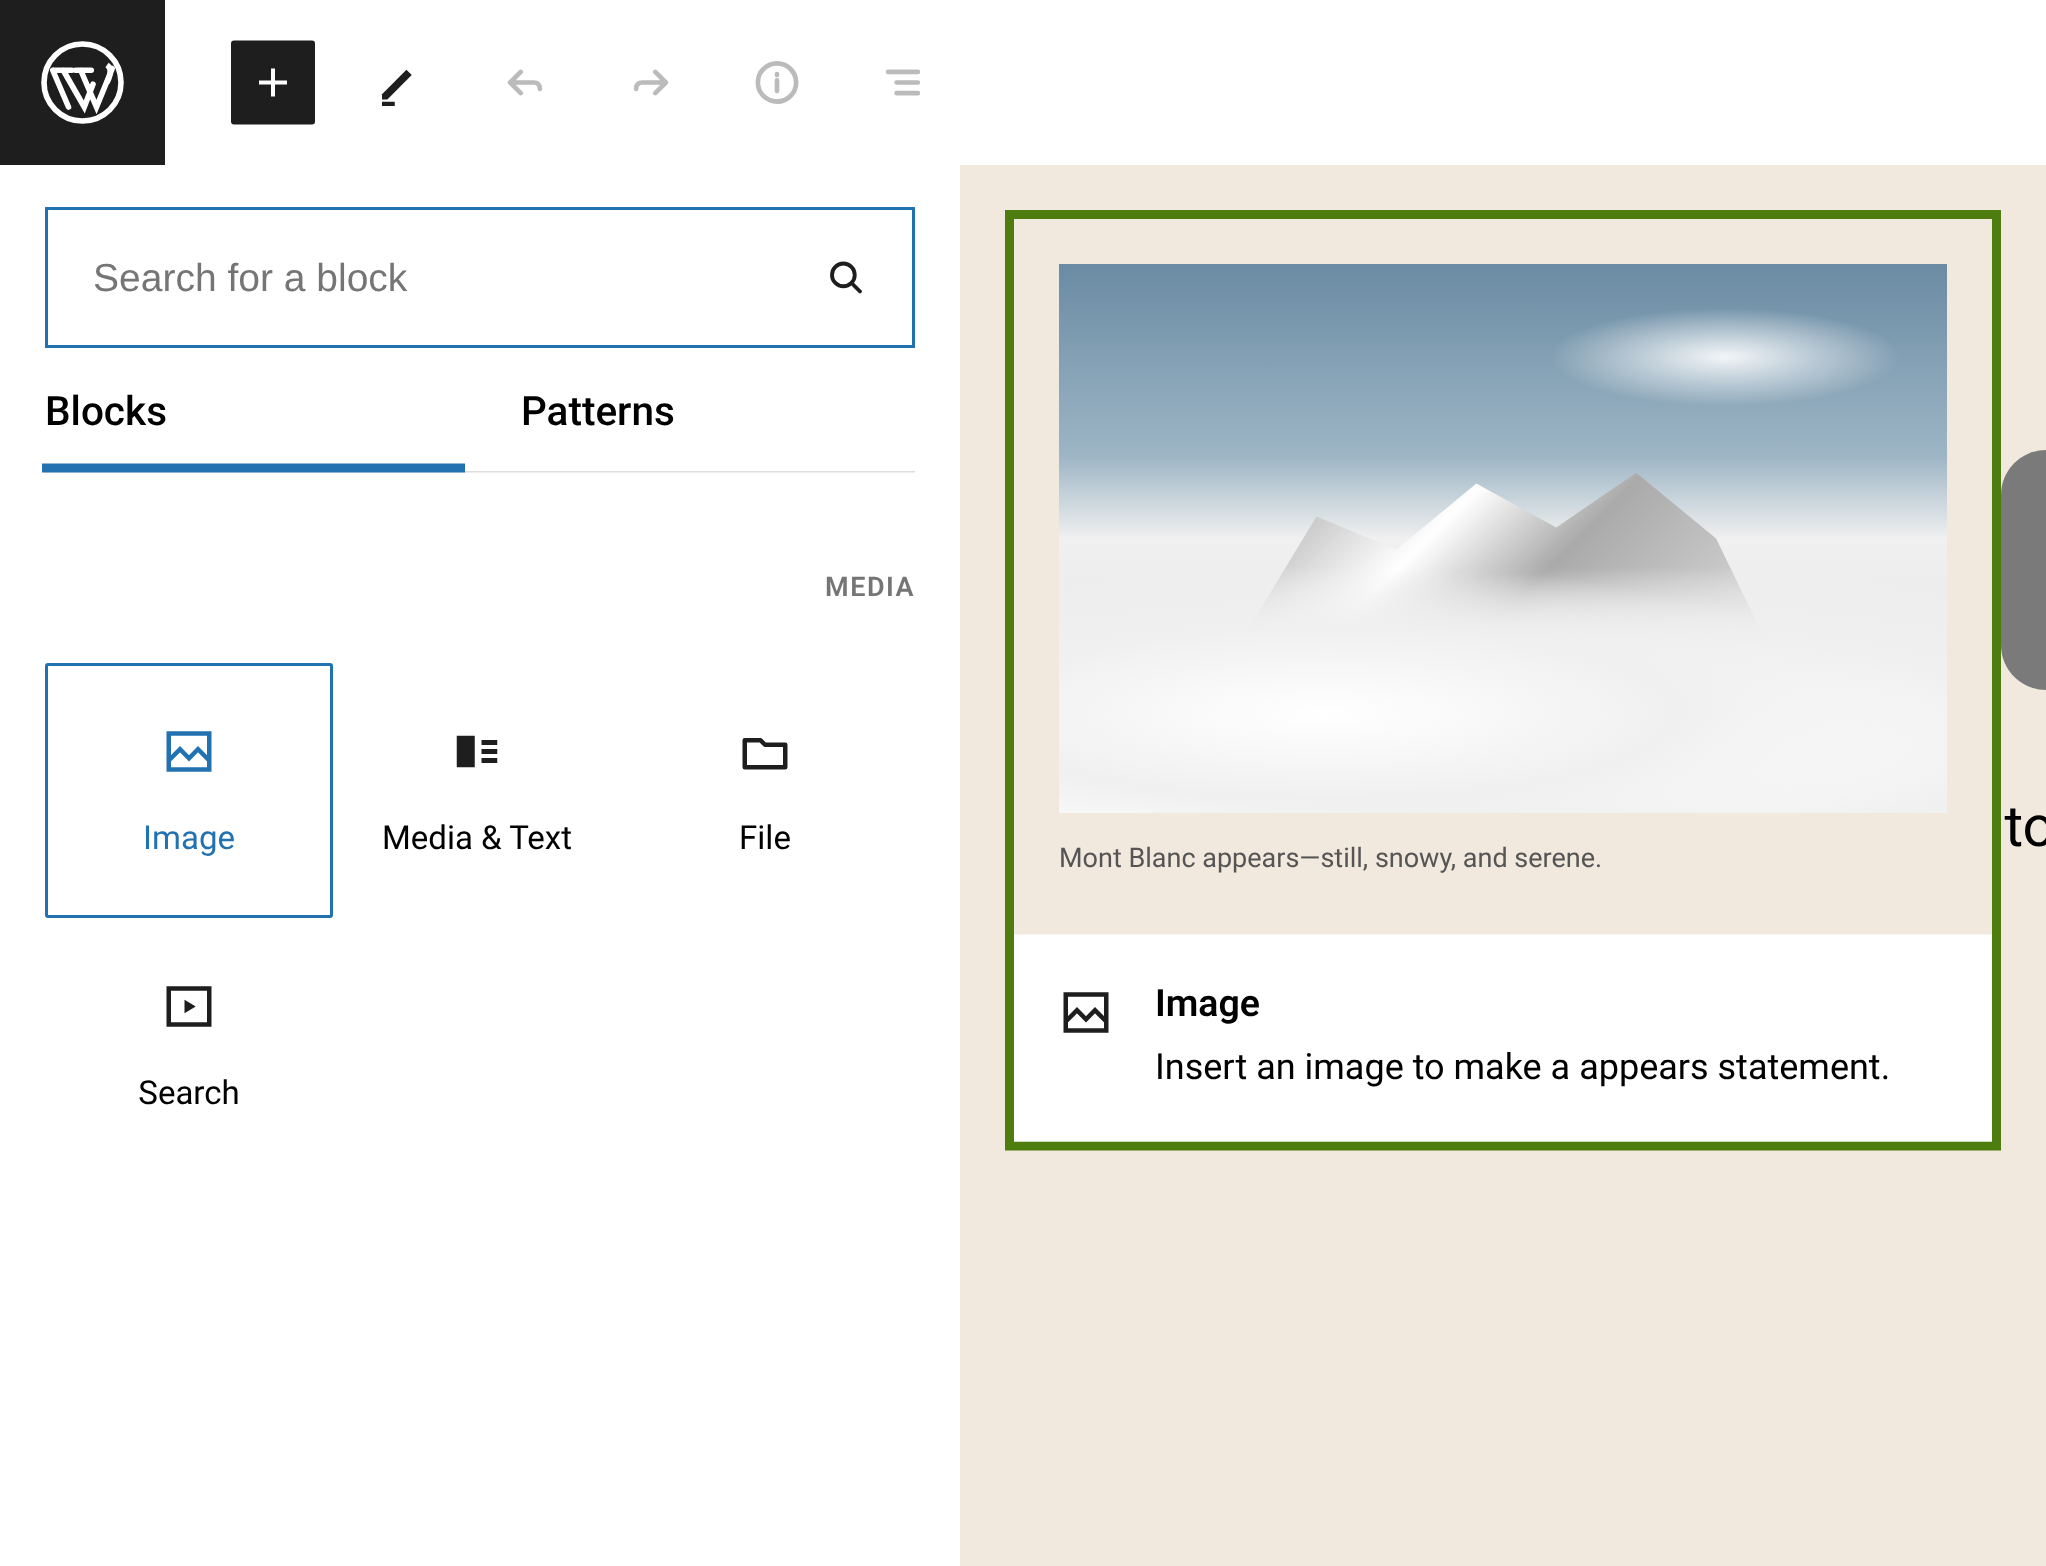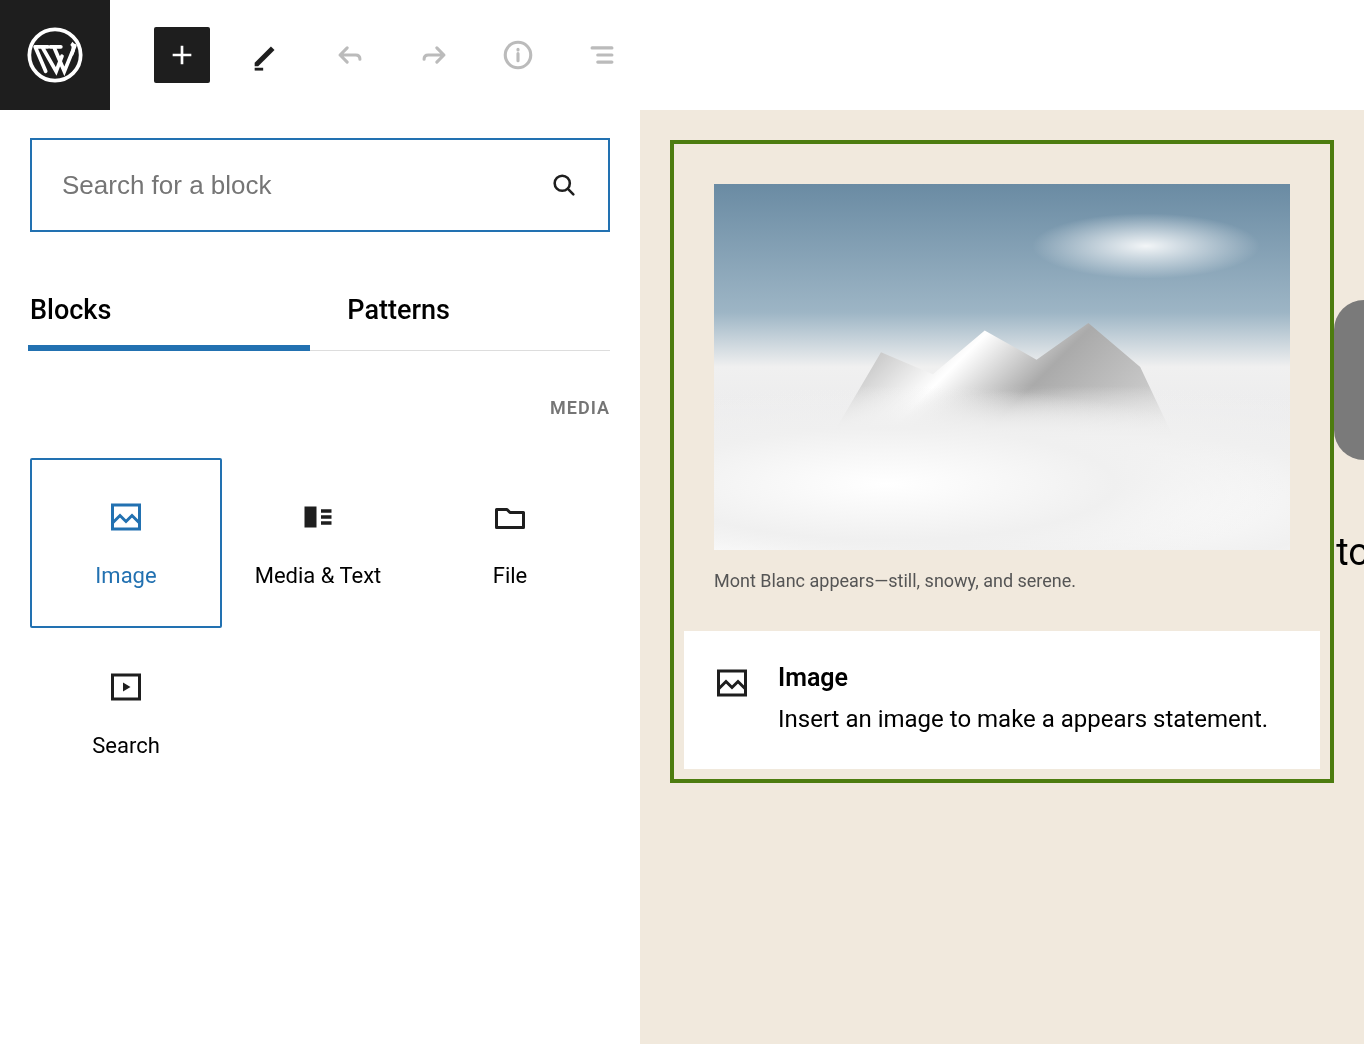--- a/index.html
+++ b/index.html
@@ -63,37 +63,37 @@
       width: 640px;
       background: #fff;
       padding: 28px 30px 0 30px;
     }
     .search-box {
       border: 2px solid #2271b1;
       height: 94px;
       display: flex;
       align-items: center;
       padding: 0 30px;
-      margin-bottom: 62px;
+      margin-bottom: 26px;
     }
     .search-input {
       flex: 1;
       border: none;
       outline: none;
       font-size: 26px;
       color: #757575;
     }
     .search-input::placeholder { color: #757575; }
     .search-icon { width: 28px; height: 28px; }
     
     
     .tabs {
       display: flex;
       border-bottom: 1px solid #ddd;
-      margin-bottom: 46px;
+      margin-bottom: 66px;
     }
     .tab {
       padding: 0 0 24px 0;
       font-size: 27px;
       font-weight: 500;
       cursor: pointer;
       position: relative;
     }
     .tab:first-child { margin-right: 236px; }
     .tab.active::after {
@@ -149,22 +149,22 @@
     
     
     .right-panel {
       flex: 1;
       background: #f1e9dd;
       padding: 30px;
       position: relative;
     }
     .preview-card {
       background: #f1e9dd;
-      border: 4px solid #4d7c0f;
-      padding: 40px;
+      border: 6px solid #4d7c0f;
+      padding: 30px;
     }
     .preview-image-wrap {
       width: 100%;
       height: 366px;
       background: linear-gradient(180deg, #6a8ba3 0%, #9db5c5 35%, #f0f0f0 50%, #e0e0e5 100%);
       position: relative;
       overflow: hidden;
     }
     .mountain {
       position: absolute;

